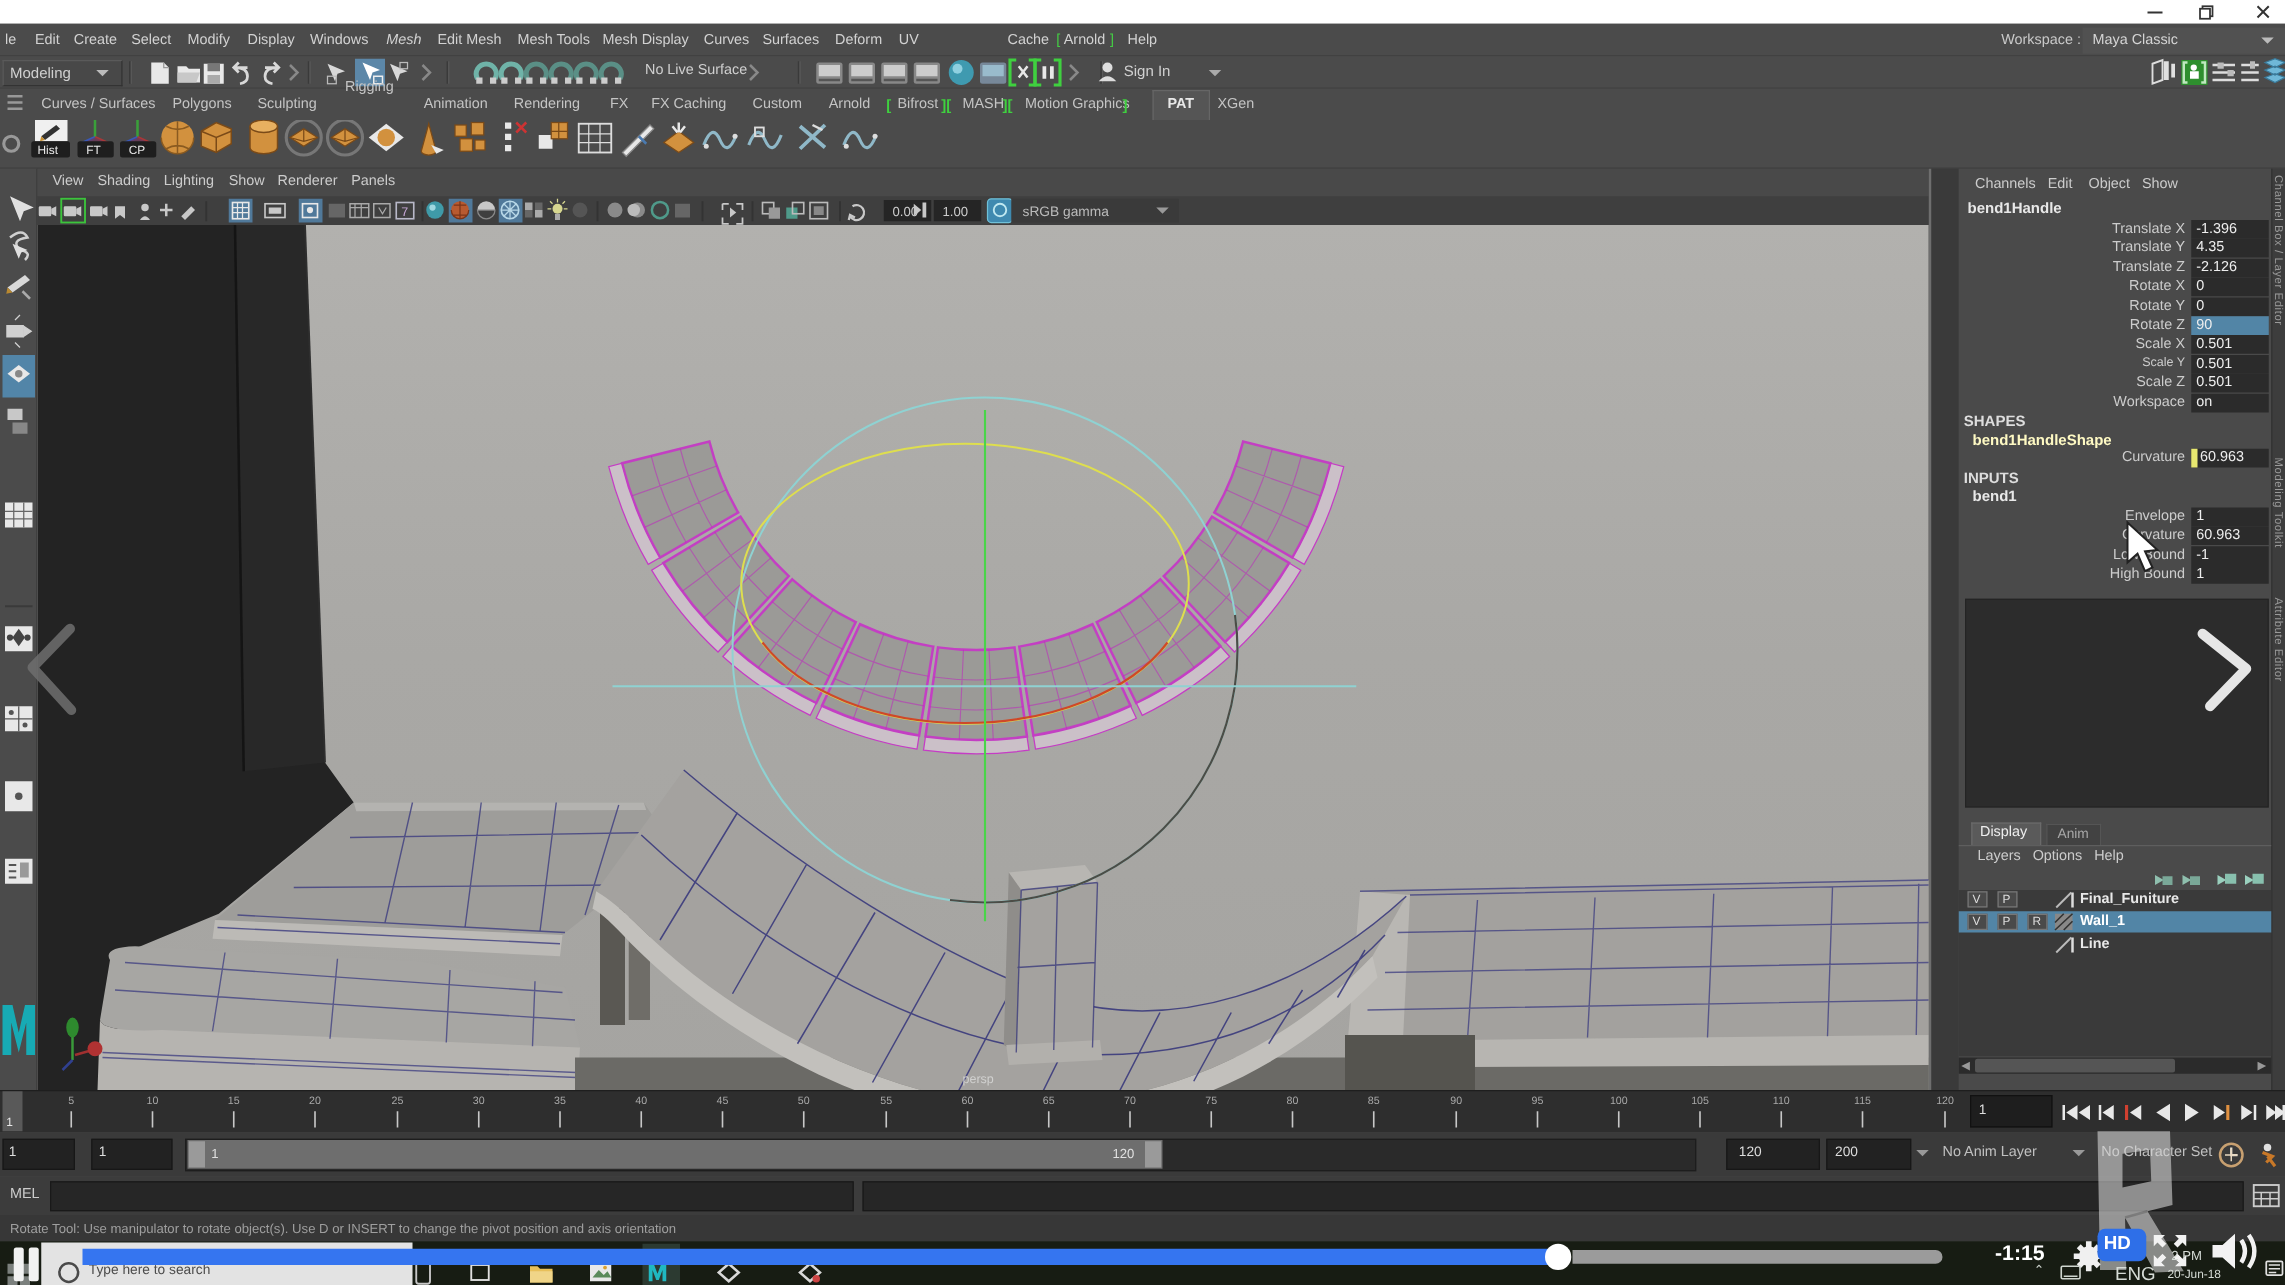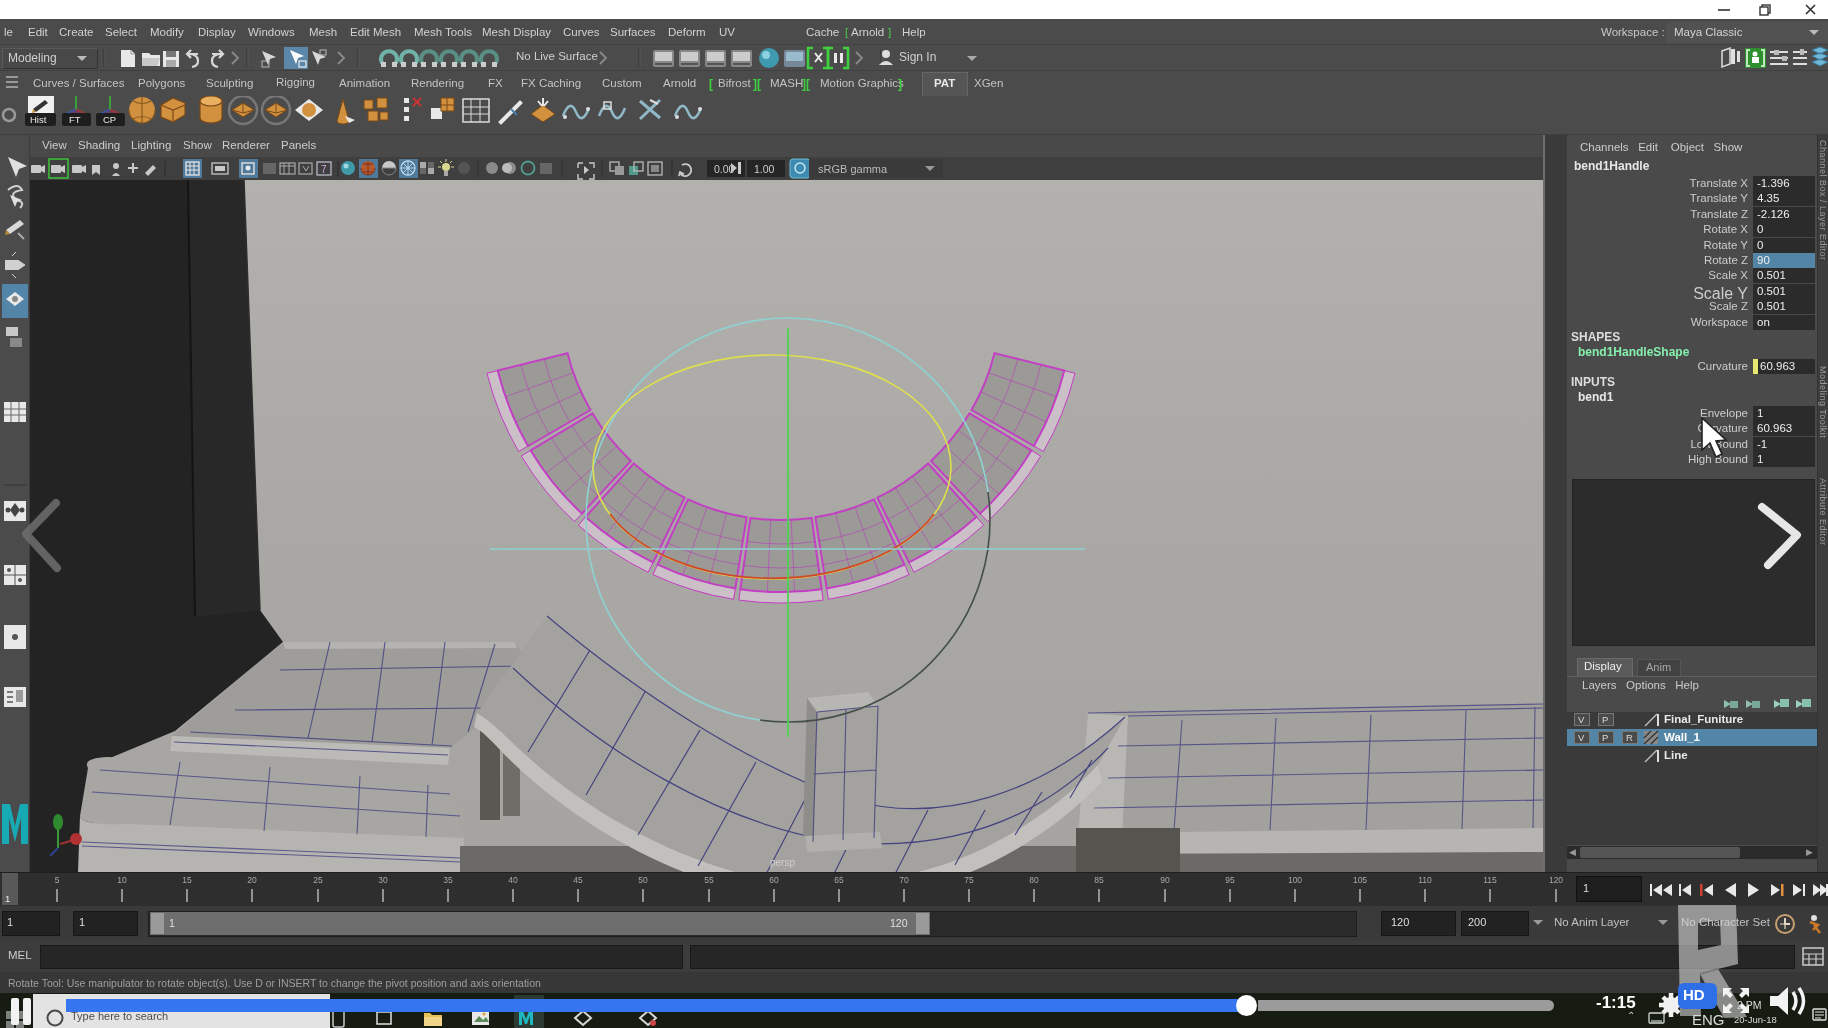--- a/index.html
+++ b/index.html
@@ -19,21 +19,21 @@
 </svg>
 
 <div class="abs" style="left:0;top:19px;width:1828px;height:26px;background:#4b4b4b;border-bottom:1px solid #414141"></div>
 <div class="t" style="left:4px;top:26px;font-size:11.5px;color:#d2d2d2;">le</div>
 <div class="t" style="left:28px;top:26px;font-size:11.5px;color:#d2d2d2;">Edit</div>
 <div class="t" style="left:59px;top:26px;font-size:11.5px;color:#d2d2d2;">Create</div>
 <div class="t" style="left:105px;top:26px;font-size:11.5px;color:#d2d2d2;">Select</div>
 <div class="t" style="left:150px;top:26px;font-size:11.5px;color:#d2d2d2;">Modify</div>
 <div class="t" style="left:198px;top:26px;font-size:11.5px;color:#d2d2d2;">Display</div>
 <div class="t" style="left:248px;top:26px;font-size:11.5px;color:#d2d2d2;">Windows</div>
-<div class="t" style="left:309px;top:26px;font-size:11.5px;color:#d2d2d2;">Mesh</div>
+<div class="t" style="left:309px;top:26px;font-size:11.5px;color:#d2d2d2;font-style:italic;">Mesh</div>
 <div class="t" style="left:350px;top:26px;font-size:11.5px;color:#d2d2d2;">Edit Mesh</div>
 <div class="t" style="left:414px;top:26px;font-size:11.5px;color:#d2d2d2;">Mesh Tools</div>
 <div class="t" style="left:482px;top:26px;font-size:11.5px;color:#d2d2d2;">Mesh Display</div>
 <div class="t" style="left:563px;top:26px;font-size:11.5px;color:#d2d2d2;">Curves</div>
 <div class="t" style="left:610px;top:26px;font-size:11.5px;color:#d2d2d2;">Surfaces</div>
 <div class="t" style="left:668px;top:26px;font-size:11.5px;color:#d2d2d2;">Deform</div>
 <div class="t" style="left:719px;top:26px;font-size:11.5px;color:#d2d2d2;">UV</div>
 <div class="t" style="left:748px;top:26px;font-size:11.5px;color:#d2d2d2;margin-top:21px;">Generate</div>
 <div class="t" style="left:806px;top:26px;font-size:11.5px;color:#d2d2d2;">Cache</div>
 <div class="t" style="left:902px;top:26px;font-size:11.5px;color:#d2d2d2;">Help</div>
@@ -156,21 +156,21 @@
 <div class="t" style="left:516px;top:50px;font-size:11.5px;color:#cfcfcf">No Live Surface</div>
 <div class="t" style="left:899px;top:50px;font-size:12px;color:#d0d0d0">Sign In</div>
 <svg class="abs" style="left:966px;top:55px" width="14" height="8">
       <path d="M1 1 l5 5 l5-5" fill="#aaa"></path>
     </svg>
 
 <div class="abs" style="left:0;top:71px;width:1828px;height:25px;background:#4b4b4b"></div>
 <div class="t" style="left:33px;top:77px;font-size:11.5px;color:#c4c4c4;">Curves / Surfaces</div>
 <div class="t" style="left:138px;top:77px;font-size:11.5px;color:#c4c4c4;">Polygons</div>
 <div class="t" style="left:206px;top:77px;font-size:11.5px;color:#c4c4c4;">Sculpting</div>
-<div class="t" style="left:276px;top:76px;font-size:11.5px;color:#c4c4c4;">Rigging</div>
+<div class="t" style="left:276px;top:64px;font-size:11.5px;color:#c4c4c4;">Rigging</div>
 <div class="t" style="left:339px;top:77px;font-size:11.5px;color:#c4c4c4;">Animation</div>
 <div class="t" style="left:411px;top:77px;font-size:11.5px;color:#c4c4c4;">Rendering</div>
 <div class="t" style="left:488px;top:77px;font-size:11.5px;color:#c4c4c4;">FX</div>
 <div class="t" style="left:521px;top:77px;font-size:11.5px;color:#c4c4c4;">FX Caching</div>
 <div class="t" style="left:602px;top:77px;font-size:11.5px;color:#c4c4c4;">Custom</div>
 <div class="t" style="left:663px;top:77px;font-size:11.5px;color:#c4c4c4;">Arnold</div>
 <div class="t" style="left:974px;top:77px;font-size:11.5px;color:#c4c4c4;">XGen</div>
 <div class="t" style="left:709px;top:77px;font-size:12px;color:#3fd03f;font-weight:bold;">[</div>
 <div class="t" style="left:718px;top:77px;font-size:11.5px;color:#c4c4c4;">Bifrost</div>
 <div class="t" style="left:753px;top:77px;font-size:12px;color:#3fd03f;font-weight:bold;">][</div>
@@ -480,21 +480,21 @@
 <div class="t" style="left:1757px;top:223px;font-size:11.5px;color:#eeeeee">0</div>
 <div class="t" style="left:1650px;top:239px;width:98px;text-align:right;font-size:11.5px;color:#cccccc">Rotate Y</div>
 <div class="abs" style="left:1753px;top:238px;width:62px;height:15px;background:#2b2b2b"></div>
 <div class="t" style="left:1757px;top:239px;font-size:11.5px;color:#eeeeee">0</div>
 <div class="t" style="left:1650px;top:254px;width:98px;text-align:right;font-size:11.5px;color:#cccccc">Rotate Z</div>
 <div class="abs" style="left:1753px;top:253px;width:62px;height:15px;background:#5285a6"></div>
 <div class="t" style="left:1757px;top:254px;font-size:11.5px;color:#eeeeee">90</div>
 <div class="t" style="left:1650px;top:269px;width:98px;text-align:right;font-size:11.5px;color:#cccccc">Scale X</div>
 <div class="abs" style="left:1753px;top:268px;width:62px;height:15px;background:#2b2b2b"></div>
 <div class="t" style="left:1757px;top:269px;font-size:11.5px;color:#eeeeee">0.501</div>
-<div class="t" style="left:1650px;top:285px;width:98px;text-align:right;font-size:16px;color:#cccccc">Scale Y</div>
+<div class="t" style="left:1650px;top:285px;width:98px;text-align:right;font-size:10px;color:#cccccc">Scale Y</div>
 <div class="abs" style="left:1753px;top:284px;width:62px;height:15px;background:#2b2b2b"></div>
 <div class="t" style="left:1757px;top:285px;font-size:11.5px;color:#eeeeee">0.501</div>
 <div class="t" style="left:1650px;top:300px;width:98px;text-align:right;font-size:11.5px;color:#cccccc">Scale Z</div>
 <div class="abs" style="left:1753px;top:299px;width:62px;height:15px;background:#2b2b2b"></div>
 <div class="t" style="left:1757px;top:300px;font-size:11.5px;color:#eeeeee">0.501</div>
 <div class="t" style="left:1650px;top:316px;width:98px;text-align:right;font-size:11.5px;color:#cccccc">Workspace</div>
 <div class="abs" style="left:1753px;top:315px;width:62px;height:15px;background:#2b2b2b"></div>
 <div class="t" style="left:1757px;top:316px;font-size:11.5px;color:#eeeeee">on</div>
 <div class="t" style="left:1650px;top:360px;width:98px;text-align:right;font-size:11.5px;color:#cccccc">Curvature</div>
 <div class="abs" style="left:1753px;top:359px;width:62px;height:15px;background:#2b2b2b"></div>
@@ -507,21 +507,21 @@
 <div class="abs" style="left:1753px;top:421px;width:62px;height:15px;background:#2b2b2b"></div>
 <div class="t" style="left:1757px;top:422px;font-size:11.5px;color:#eeeeee">60.963</div>
 <div class="t" style="left:1650px;top:438px;width:98px;text-align:right;font-size:11.5px;color:#cccccc">Low Bound</div>
 <div class="abs" style="left:1753px;top:437px;width:62px;height:15px;background:#2b2b2b"></div>
 <div class="t" style="left:1757px;top:438px;font-size:11.5px;color:#eeeeee">-1</div>
 <div class="t" style="left:1650px;top:453px;width:98px;text-align:right;font-size:11.5px;color:#cccccc">High Bound</div>
 <div class="abs" style="left:1753px;top:452px;width:62px;height:15px;background:#2b2b2b"></div>
 <div class="t" style="left:1757px;top:453px;font-size:11.5px;color:#eeeeee">1</div>
 
 <div class="t" style="left:1571px;top:330px;font-size:12px;font-weight:bold;color:#dddddd">SHAPES</div>
-<div class="t" style="left:1578px;top:345px;font-size:12px;font-weight:bold;color:#86efac">bend1HandleShape</div>
+<div class="t" style="left:1578px;top:345px;font-size:12px;font-weight:bold;color:#fef9c3">bend1HandleShape</div>
 <div class="t" style="left:1571px;top:375px;font-size:12px;font-weight:bold;color:#dddddd">INPUTS</div>
 <div class="t" style="left:1578px;top:390px;font-size:12px;font-weight:bold;color:#e8e8e8">bend1</div>
 
 <div class="abs" style="left:1572px;top:479px;width:243px;height:167px;background:#2c2c2c;border:1px solid #242424"></div>
 <svg class="abs" style="left:1750px;top:495px" width="60" height="80">
       <path d="M12 12 L47 40 L18 70" fill="none" stroke="#e6e6e6" stroke-width="8" stroke-linecap="round" stroke-linejoin="round"></path>
     </svg>
 
 <div class="abs" style="left:1577px;top:658px;width:56px;height:18px;background:#5a5a5a;border:1px solid #6a6a6a;border-bottom:none"></div>
 <div class="t" style="left:1584px;top:660px;font-size:11.5px;color:#eeeeee">Display</div>

